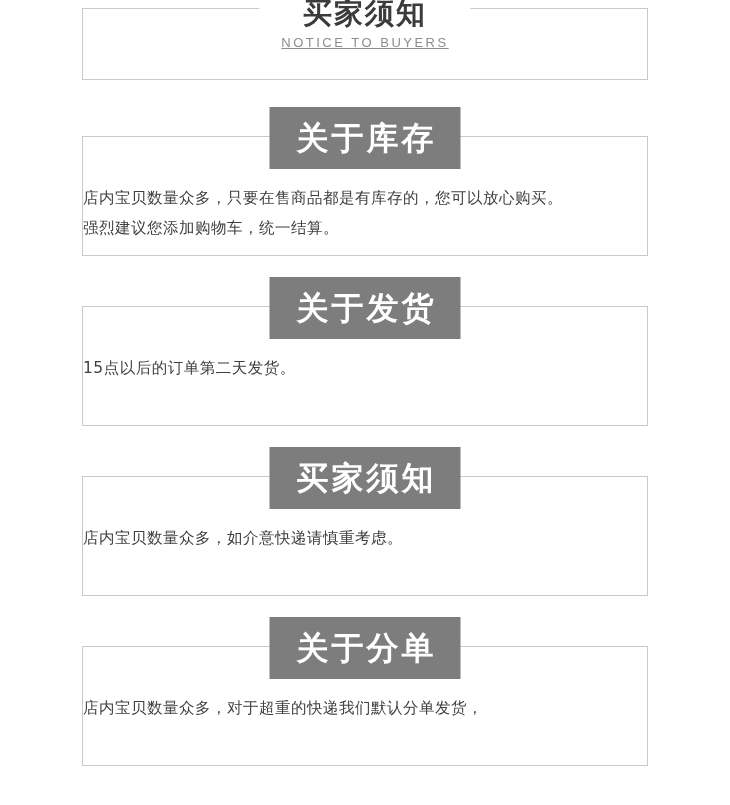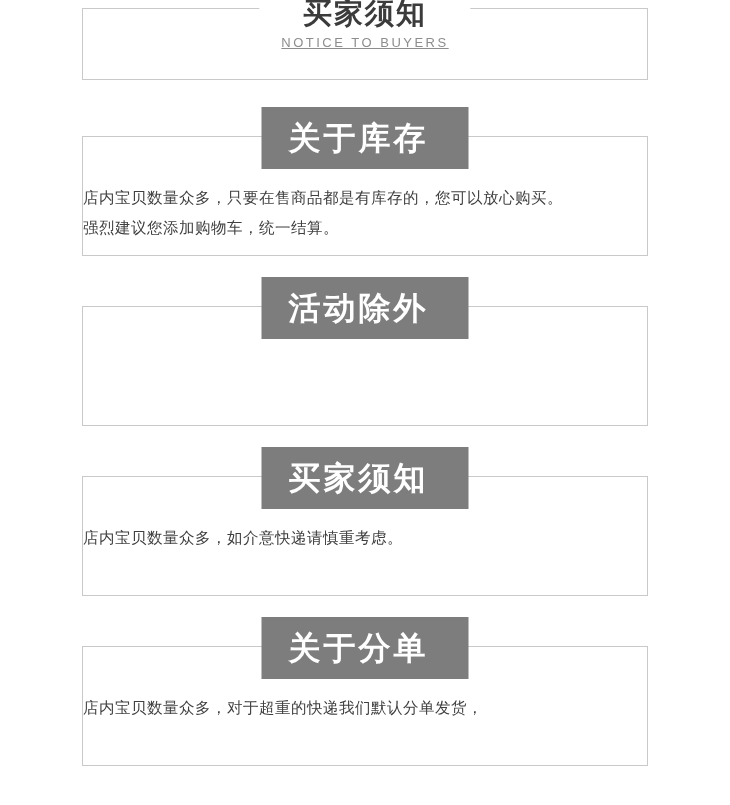--- a/index.html
+++ b/index.html
@@ -70,21 +70,21 @@
     left: 50%;
     top: -30px;
     transform: translateX(-50%);
     background: #7d7d7d;
     color: #ffffff;
     font-size: 32px;
     font-weight: bold;
     letter-spacing: 3px;
     line-height: 62px;
     height: 62px;
-    padding: 0 40px 0 27px;
+    padding: 0 24px 0 27px;
     white-space: nowrap;
     font-family: "DejaVu Sans", "Liberation Sans", sans-serif;
   }
   .section-body {
     position: absolute;
     left: 0;
     right: 0;
     top: 46px;
     font-size: 15.5px;
     color: #3f3f3f;
@@ -117,22 +117,23 @@
     <div class="section-title">关于库存</div>
     <div class="section-body">
       <span class="line">店内宝贝数量众多，只要在售商品都是有库存的，您可以放心购买。</span>
       <span class="line">强烈建议您添加购物车，统一结算。</span>
     </div>
   </div>
 
   <div class="gap"></div>
 
   <div class="section">
-    <div class="section-title">活动除外</div>
+    <div class="section-title">关于发货</div>
     <div class="section-body">
+      <span class="line">15点以后的订单第二天发货。</span>
     </div>
   </div>
 
   <div class="gap"></div>
 
   <div class="section">
     <div class="section-title">买家须知</div>
     <div class="section-body">
       <span class="line">店内宝贝数量众多，如介意快递请慎重考虑。</span>
     </div>

